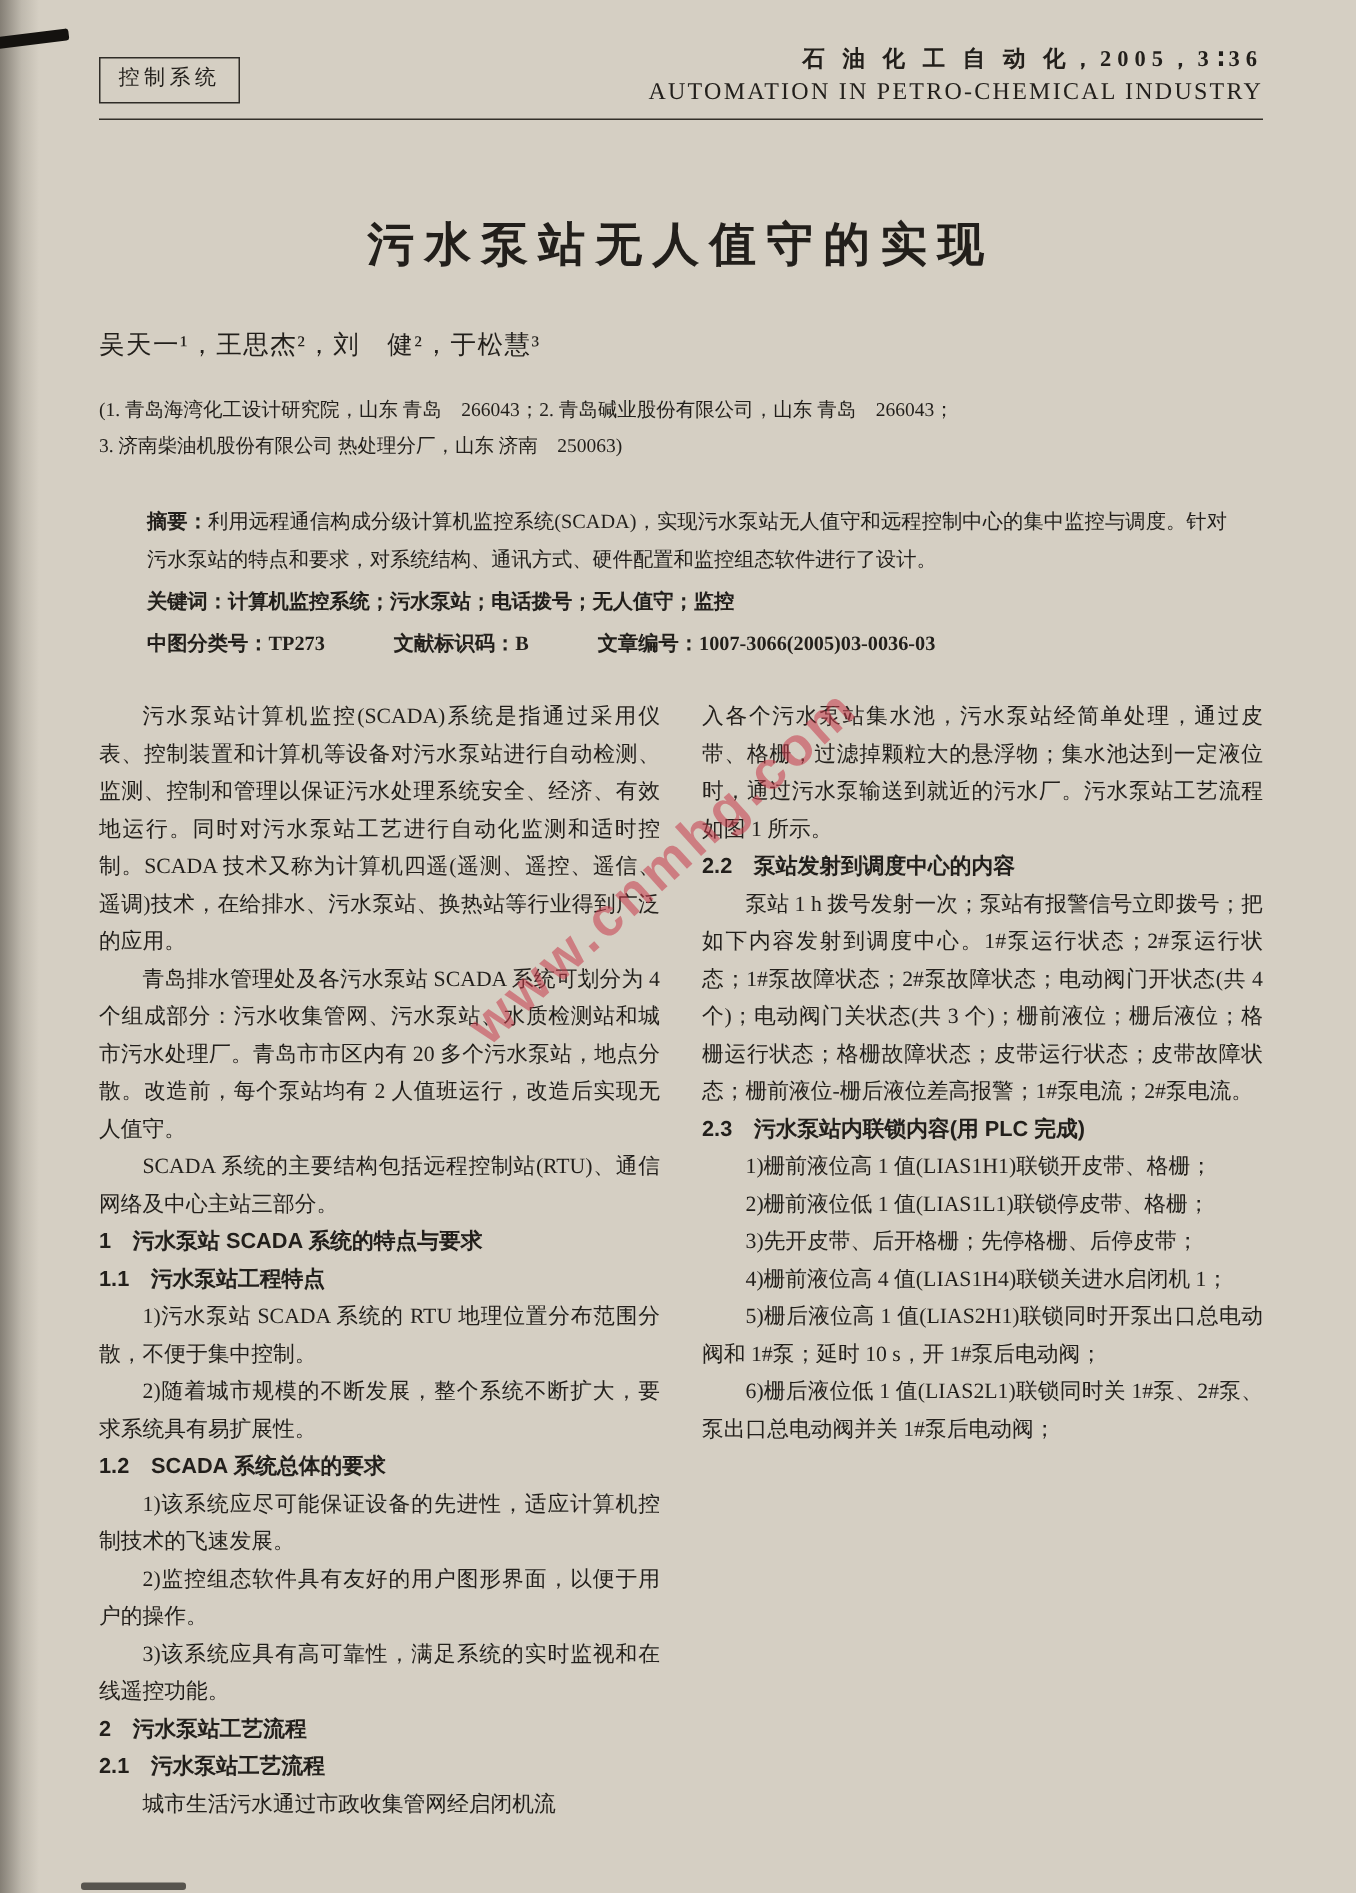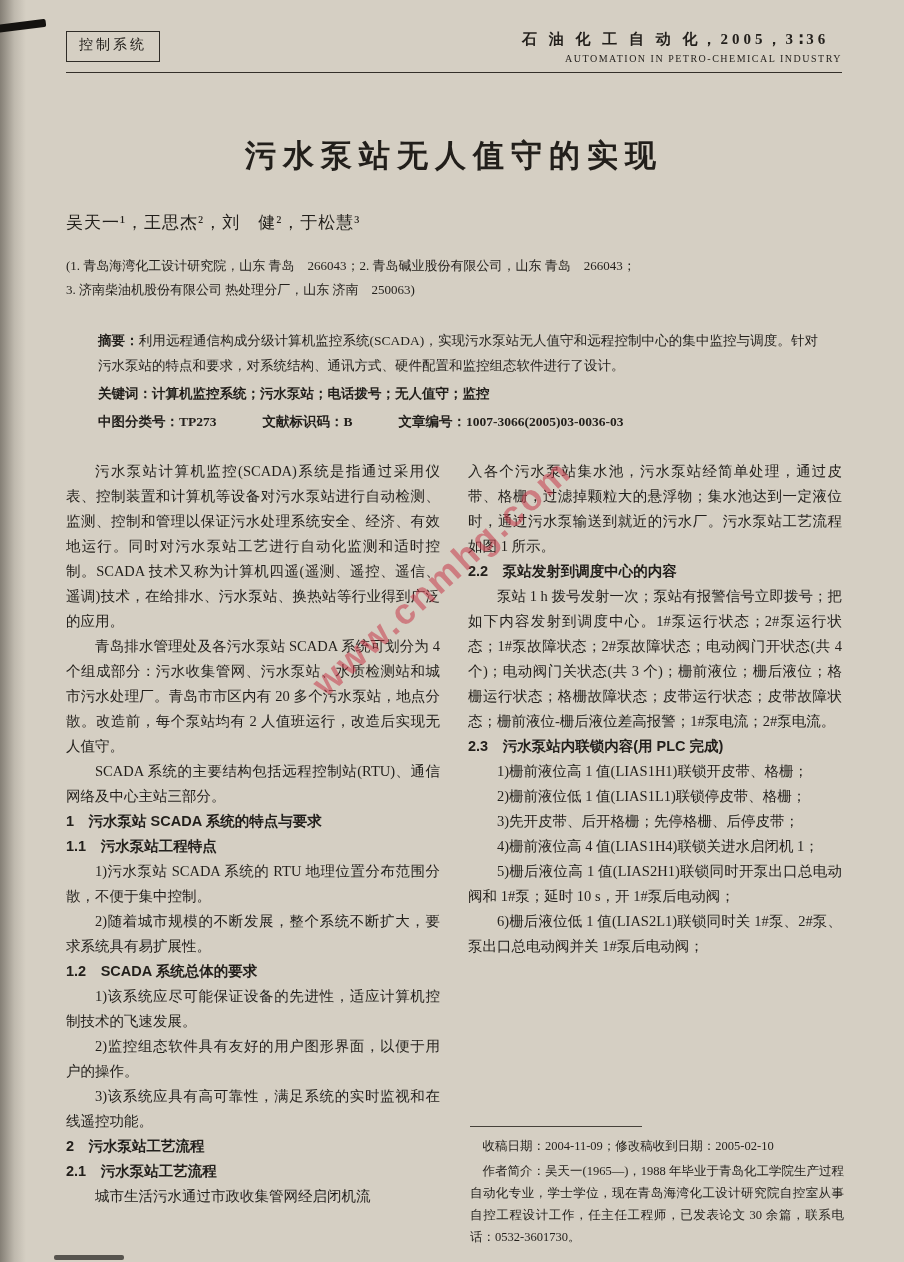--- a/index.html
+++ b/index.html
@@ -27,23 +27,23 @@
     position:absolute; left:54px; bottom:2px; width:70px; height:5px;
     background:rgba(20,18,15,0.65); border-radius:2px;
   }
   .content { padding:30px 62px 0 66px; }
 
   .header { display:flex; justify-content:space-between; align-items:flex-end; }
   .section-box {
     border:1.5px solid #2f2c27; padding:4px 12px 7px 12px;
     font-size:14px; letter-spacing:3px; margin-bottom:2px;
   }
-  .journal-block { }
+  .journal-block { text-align:right; }
   .journal-cn { font-weight:bold; font-size:15px; letter-spacing:4px; }
-  .journal-en { font-size:10px; letter-spacing:1.5px; margin-top:4px;margin-left:43px; }
+  .journal-en { font-size:16px; letter-spacing:1.5px; margin-top:4px;margin-left:43px; }
   .header-rule { border:none; border-top:1.6px solid #332f29; margin-top:8px; }
 
   .title {
     margin-top:62px; text-align:center;
     font-size:31px; font-weight:bold; letter-spacing:7px;
     font-family:"Liberation Sans","DejaVu Sans",sans-serif;
   }
   .authors { margin-top:34px; text-align:left; font-size:17px; letter-spacing:1px; }
   .affils  { margin-top:20px; text-align:left; font-size:13px; line-height:24px; }
 
@@ -153,20 +153,15 @@
         <p class="p-ind item">1)栅前液位高 1 值(LIAS1H1)联锁开皮带、格栅；</p>
         <p class="p-ind item">2)栅前液位低 1 值(LIAS1L1)联锁停皮带、格栅；</p>
         <p class="p-ind item">3)先开皮带、后开格栅；先停格栅、后停皮带；</p>
         <p class="p-ind item">4)栅前液位高 4 值(LIAS1H4)联锁关进水启闭机 1；</p>
         <p class="p-ind item">5)栅后液位高 1 值(LIAS2H1)联锁同时开泵出口总电动阀和 1#泵；延时 10 s，开 1#泵后电动阀；</p>
         <p class="p-ind item">6)栅后液位低 1 值(LIAS2L1)联锁同时关 1#泵、2#泵、泵出口总电动阀并关 1#泵后电动阀；</p>
       </div>
     </div>
   </div>
 
-  <div class="footnote">
-    <hr class="footnote-rule">
-    <p class="fn-received">收稿日期：2004-11-09；修改稿收到日期：2005-02-10</p>
-    <p class="fn-bio">作者简介：吴天一(1965—)，1988 年毕业于青岛化工学院生产过程自动化专业，学士学位，现在青岛海湾化工设计研究院自控室从事自控工程设计工作，任主任工程师，已发表论文 30 余篇，联系电话：0532-3601730。</p>
-  </div>
 
   <div class="watermark">www.cnmhg.com</div>
 </div>
 
 </body></html>

